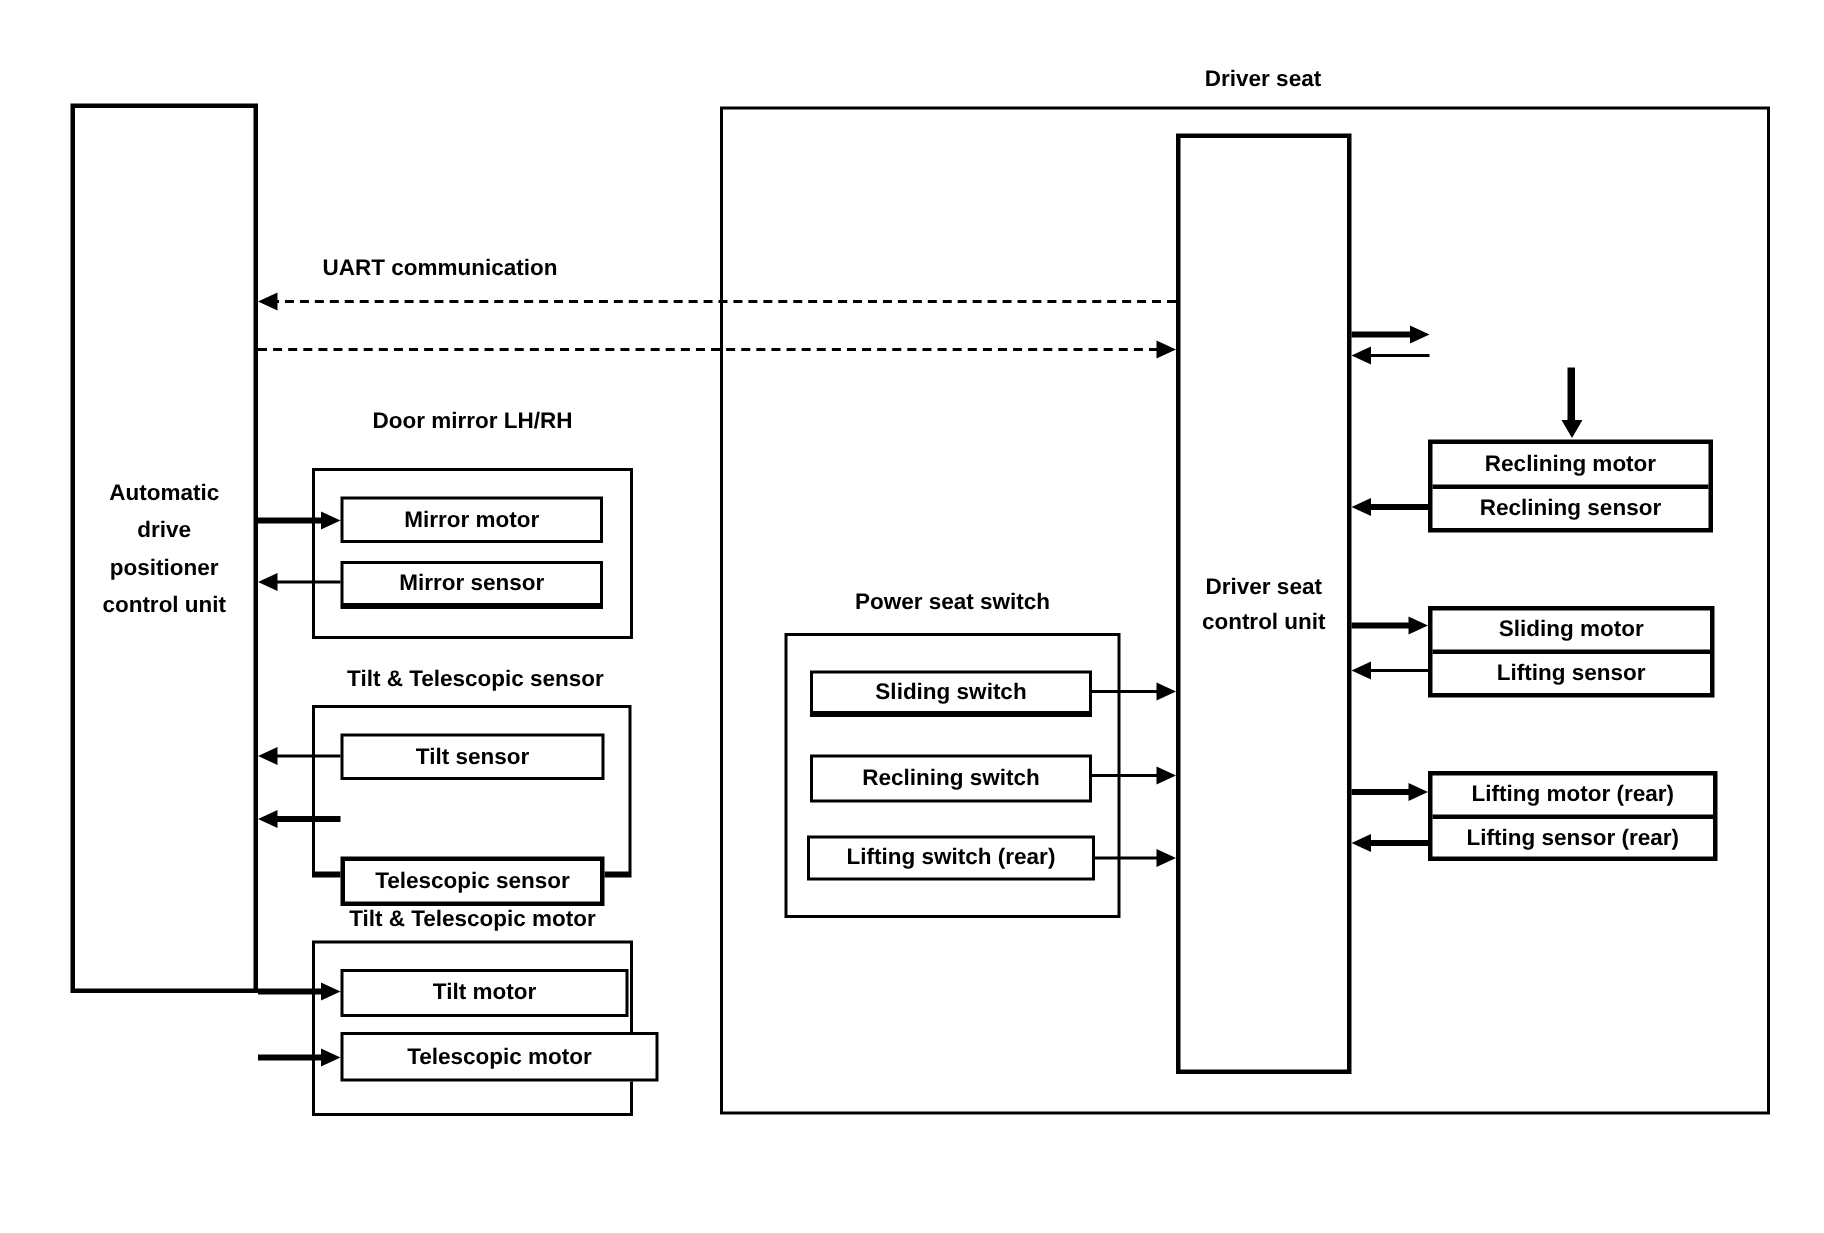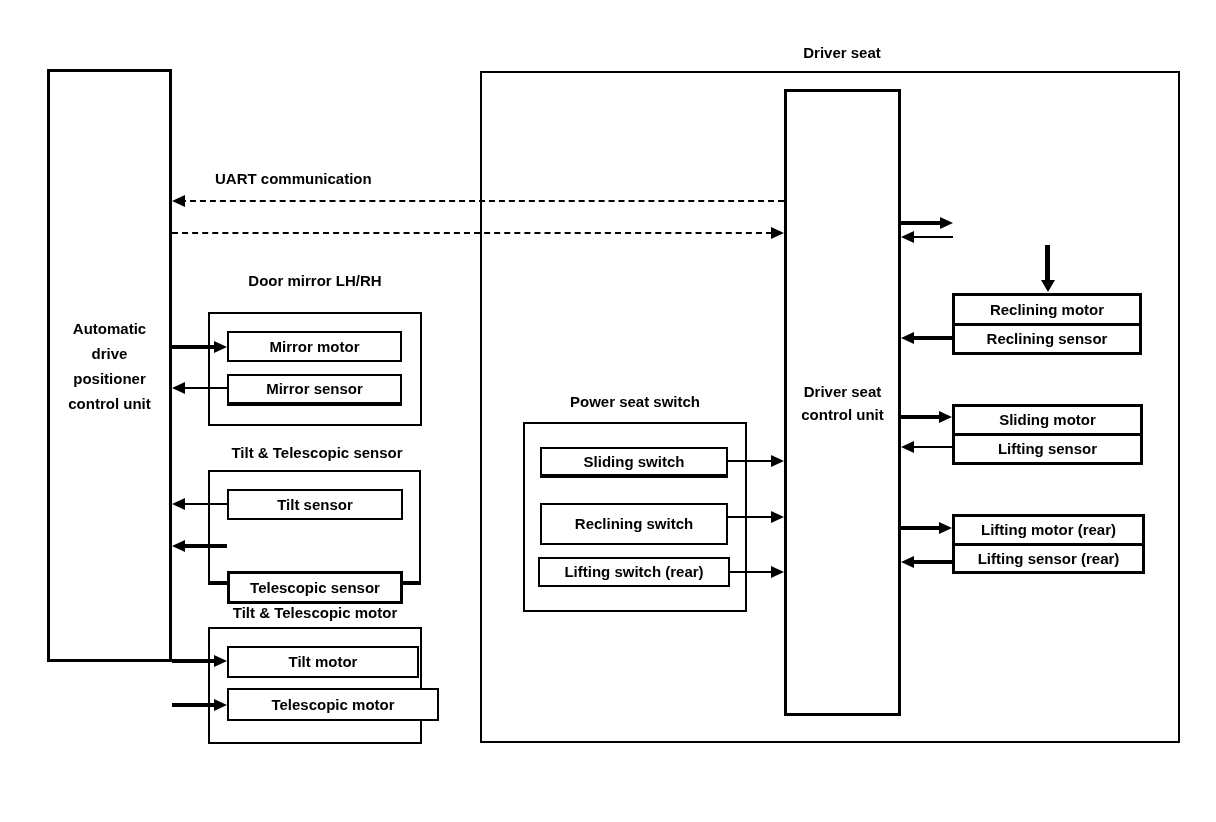--- a/index.html
+++ b/index.html
@@ -72,21 +72,21 @@
   <div class="box b3" style="left:227px;top:531px;width:176px;height:33px;margin-top:40px;">Telescopic sensor</div>
 
   <div class="lbl center" style="left:205px;top:604px;width:220px;">Tilt &amp; Telescopic motor</div>
   <div class="box outer" style="left:208px;top:627px;width:214px;height:117px;"></div>
   <div class="box" style="left:227px;top:646px;width:192px;height:32px;">Tilt motor</div>
   <div class="box" style="left:227px;top:688px;width:212px;height:33px;">Telescopic motor</div>
 
   <div class="lbl center" style="left:523px;top:393px;width:224px;">Power seat switch</div>
   <div class="box outer" style="left:523px;top:422px;width:224px;height:190px;"></div>
   <div class="box thickbottom" style="left:540px;top:447px;width:188px;height:31px;">Sliding switch</div>
-  <div class="box" style="left:540px;top:503px;width:188px;height:42px;">Reclining switch</div>
+  <div class="box" style="left:540px;top:503px;width:188px;height:32px;">Reclining switch</div>
   <div class="box" style="left:538px;top:557px;width:192px;height:30px;">Lifting switch (rear)</div>
 
 
   <div class="box pair" style="left:952px;top:293px;width:190px;height:62px;">
     <div class="row first">Reclining motor</div>
     <div class="row">Reclining sensor</div>
   </div>
 
   <div class="box pair" style="left:952px;top:404px;width:191px;height:61px;">
     <div class="row first">Sliding motor</div>

